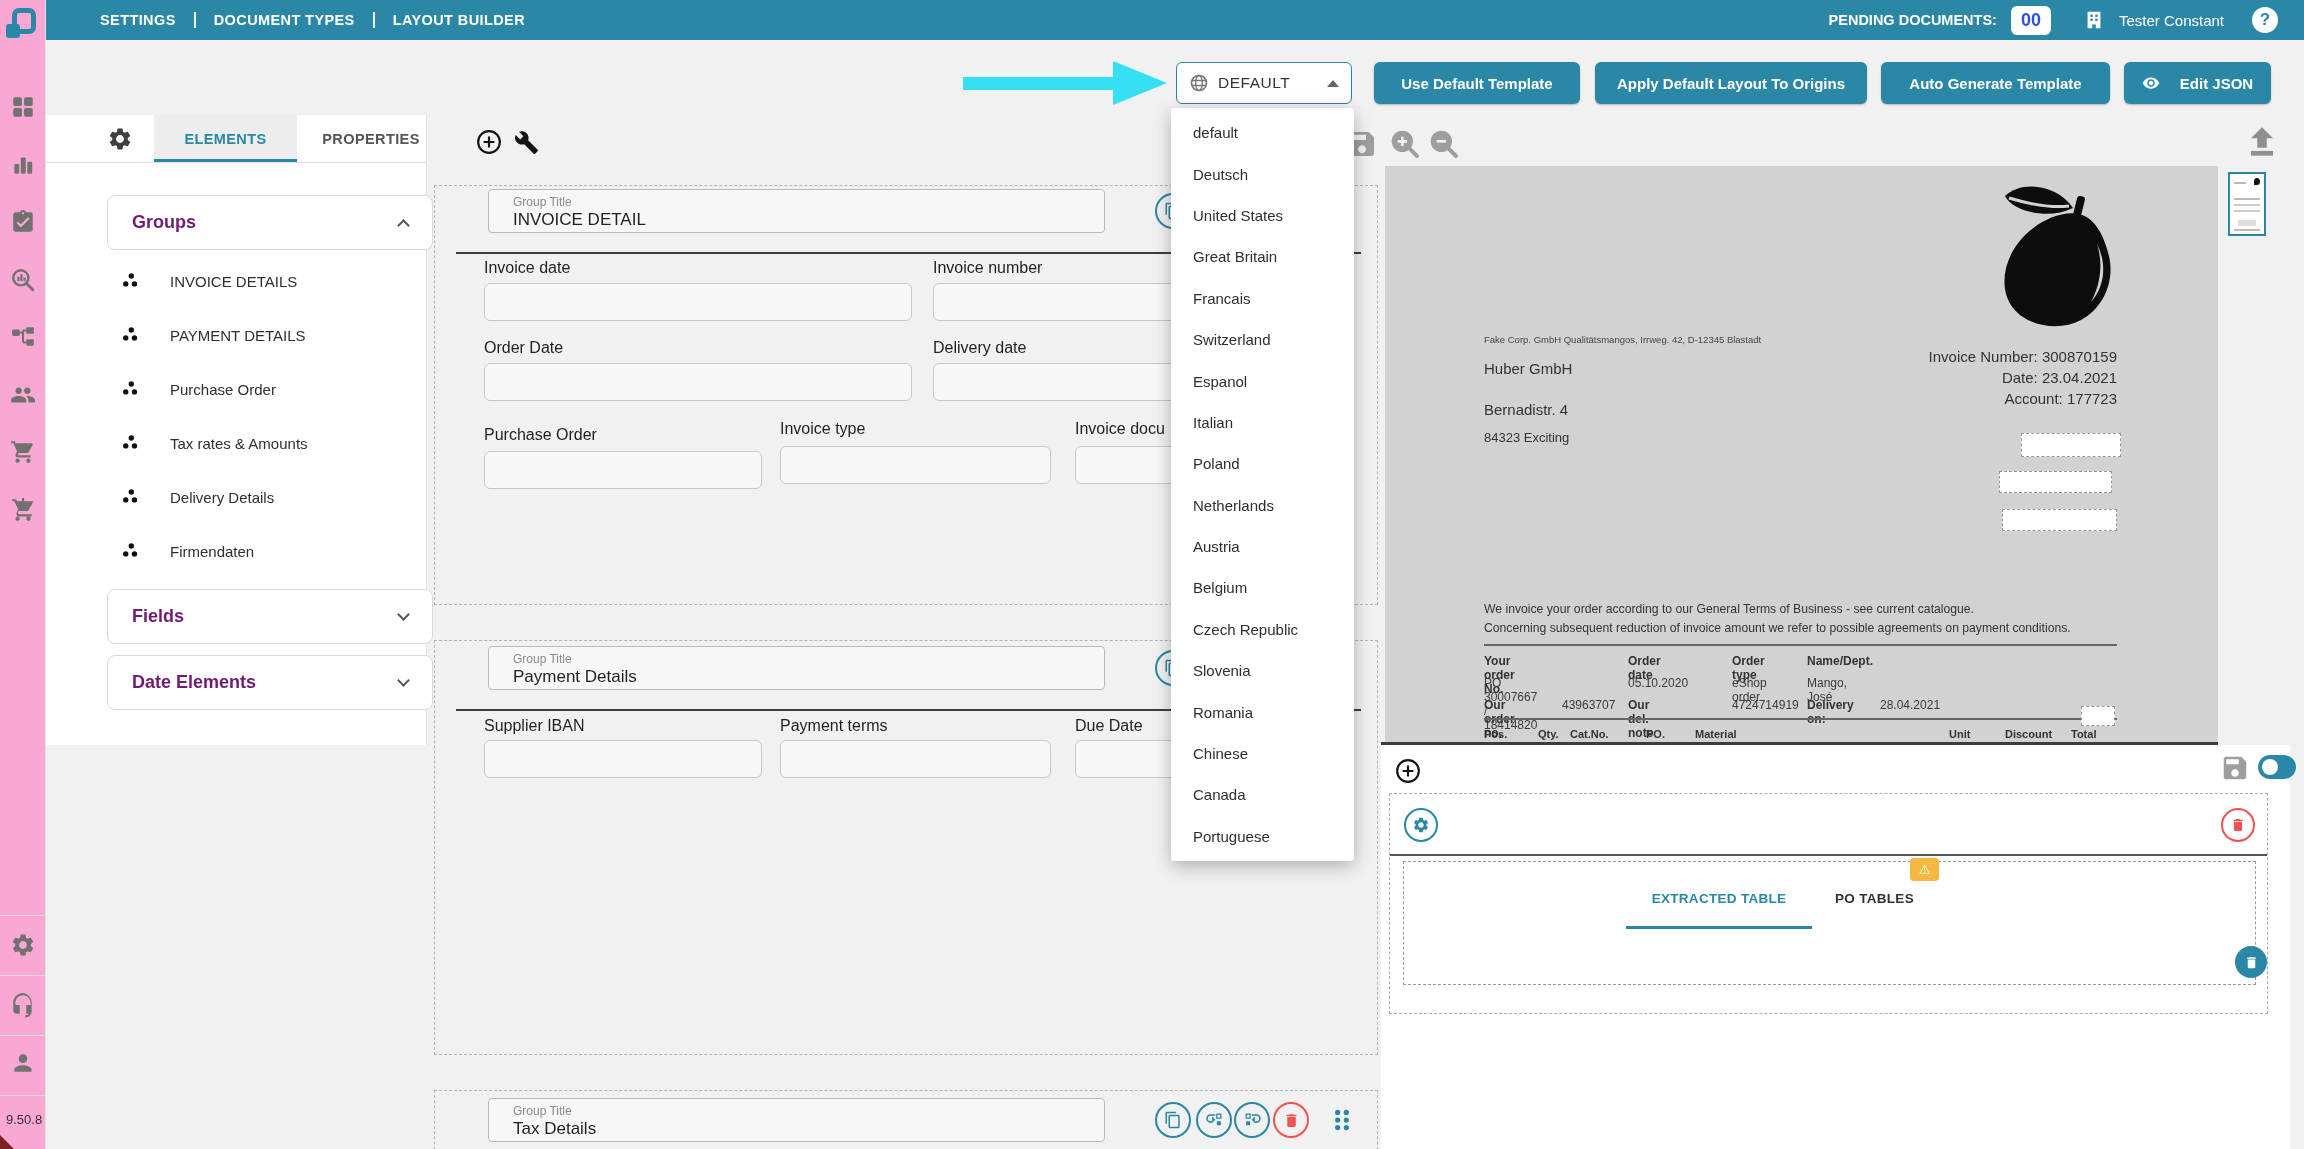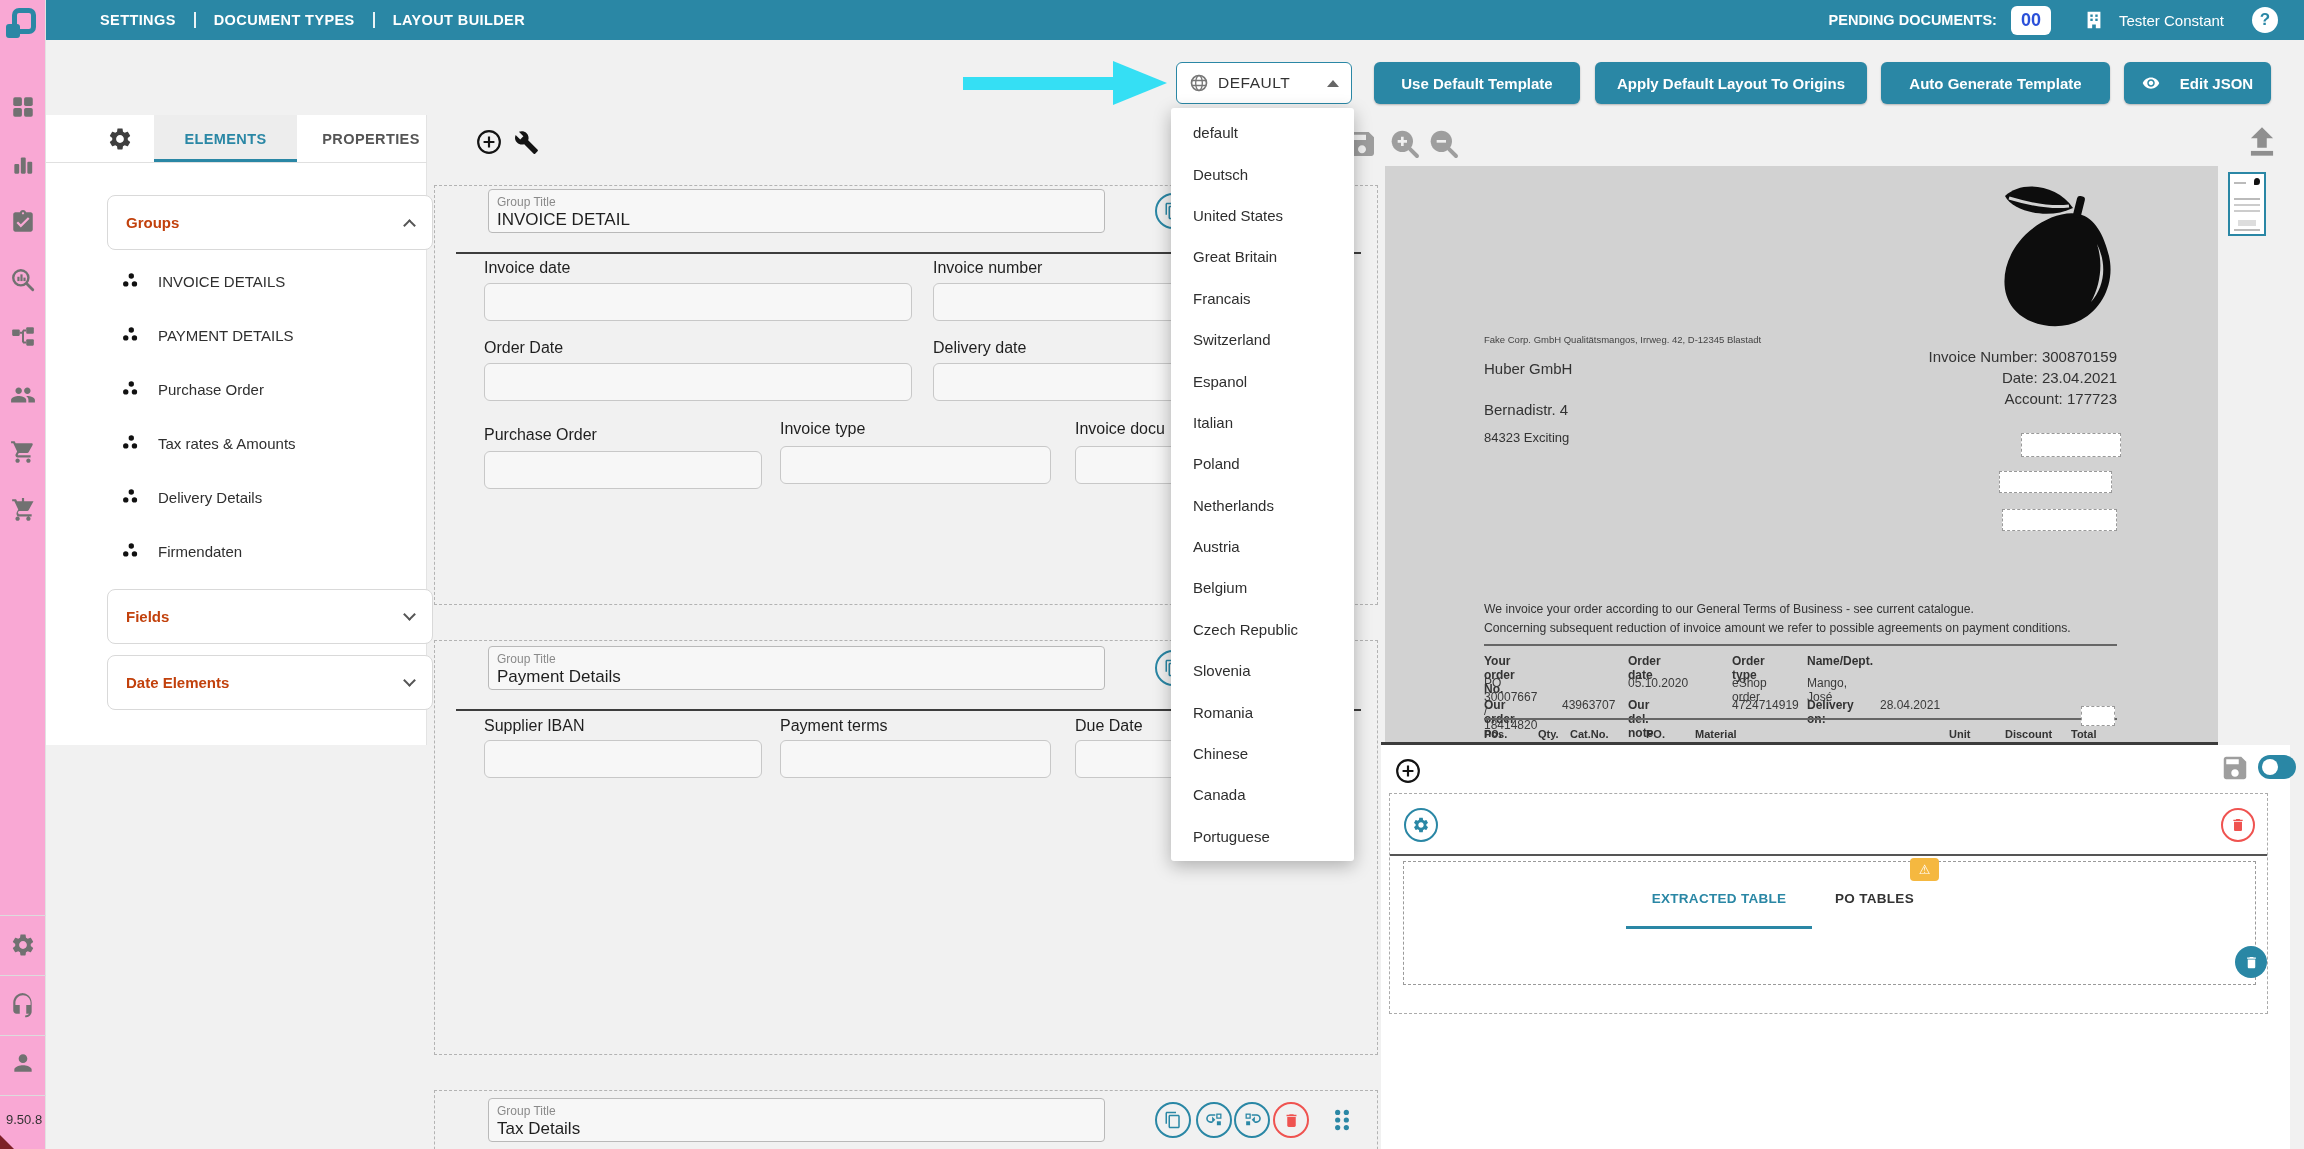--- a/index.html
+++ b/index.html
@@ -36,28 +36,28 @@
   .dropdown{left:1171px;top:108px;width:183px;height:753px;background:#fff;border-radius:3px;z-index:60;
             box-shadow:0 5px 18px rgba(0,0,0,.28);display:flex;flex-direction:column;padding:4px 0;}
   .dd-item{flex:1;display:flex;align-items:center;padding-left:22px;font-size:15px;color:#2e2e2e;cursor:pointer;}
   
   .panel{left:46px;top:115px;width:381px;height:630px;background:#fff;border-right:1px solid #e3e3e3;}
   .tab-el{position:absolute;left:108px;top:0;width:143px;height:47px;background:#ededed;color:#2a87a5;
           font-weight:bold;font-size:14.5px;letter-spacing:.4px;display:flex;align-items:center;justify-content:center;}
   .tab-pr{position:absolute;left:251px;top:0;width:148px;height:47px;color:#555;font-weight:bold;font-size:14.5px;
           letter-spacing:.4px;display:flex;align-items:center;justify-content:center;}
   .acc-box{position:absolute;left:61px;width:326px;height:55px;border:1px solid #d9d9d9;border-radius:8px;
-           background:#fff;display:flex;align-items:center;padding:0 18px;font-weight:bold;font-size:15px;color:#c2410c;}
+           background:#fff;display:flex;align-items:center;padding:0 24px;font-weight:bold;font-size:18px;color:#701a75;}
   .chev{margin-left:auto;width:9px;height:9px;border-right:2px solid #555;border-bottom:2px solid #555;}
   .chev.up{transform:rotate(-135deg);margin-top:6px;}
   .chev.down{transform:rotate(45deg);margin-top:-4px;}
-  .grp-item{position:absolute;left:75px;height:30px;display:flex;align-items:center;gap:18px;font-size:15px;color:#2f2f2f;cursor:pointer;}
+  .grp-item{position:absolute;left:75px;height:30px;display:flex;align-items:center;gap:30px;font-size:15px;color:#2f2f2f;cursor:pointer;}
   
   .grp-box{position:absolute;left:434px;width:944px;border:1px dashed #b3b3b3;}
-  .title-input{position:absolute;left:53px;width:617px;height:44px;background:#f7f7f7;border:1px solid #b9b9b9;border-radius:4px;padding:5px 8px;}
+  .title-input{position:absolute;left:53px;width:617px;height:44px;background:#f7f7f7;border:1px solid #b9b9b9;border-radius:4px;padding:5px 24px;}
   .title-input .fl{font-size:12px;color:#8a8a8a;}
   .title-input .tv{font-size:17px;color:#1f1f1f;margin-top:1px;}
   .gic{position:absolute;width:36px;height:36px;border:2px solid #2a87a5;border-radius:50%;color:#2a87a5;
        display:flex;align-items:center;justify-content:center;cursor:pointer;}
   .gic.red{border-color:#ef5350;color:#ef5350;}
   .fld-label{position:absolute;font-size:16px;color:#1f1f1f;}
   .inp{position:absolute;height:38px;background:#f7f7f7;border:1px solid #c8c8c8;border-radius:6px;font-family:inherit;font-size:15px;padding:0 10px;}
   .divider{position:absolute;height:2px;background:#3d3d3d;}
   
   .page{left:1385px;top:166px;width:833px;height:579px;background:#d2d2d2;color:#333;}

